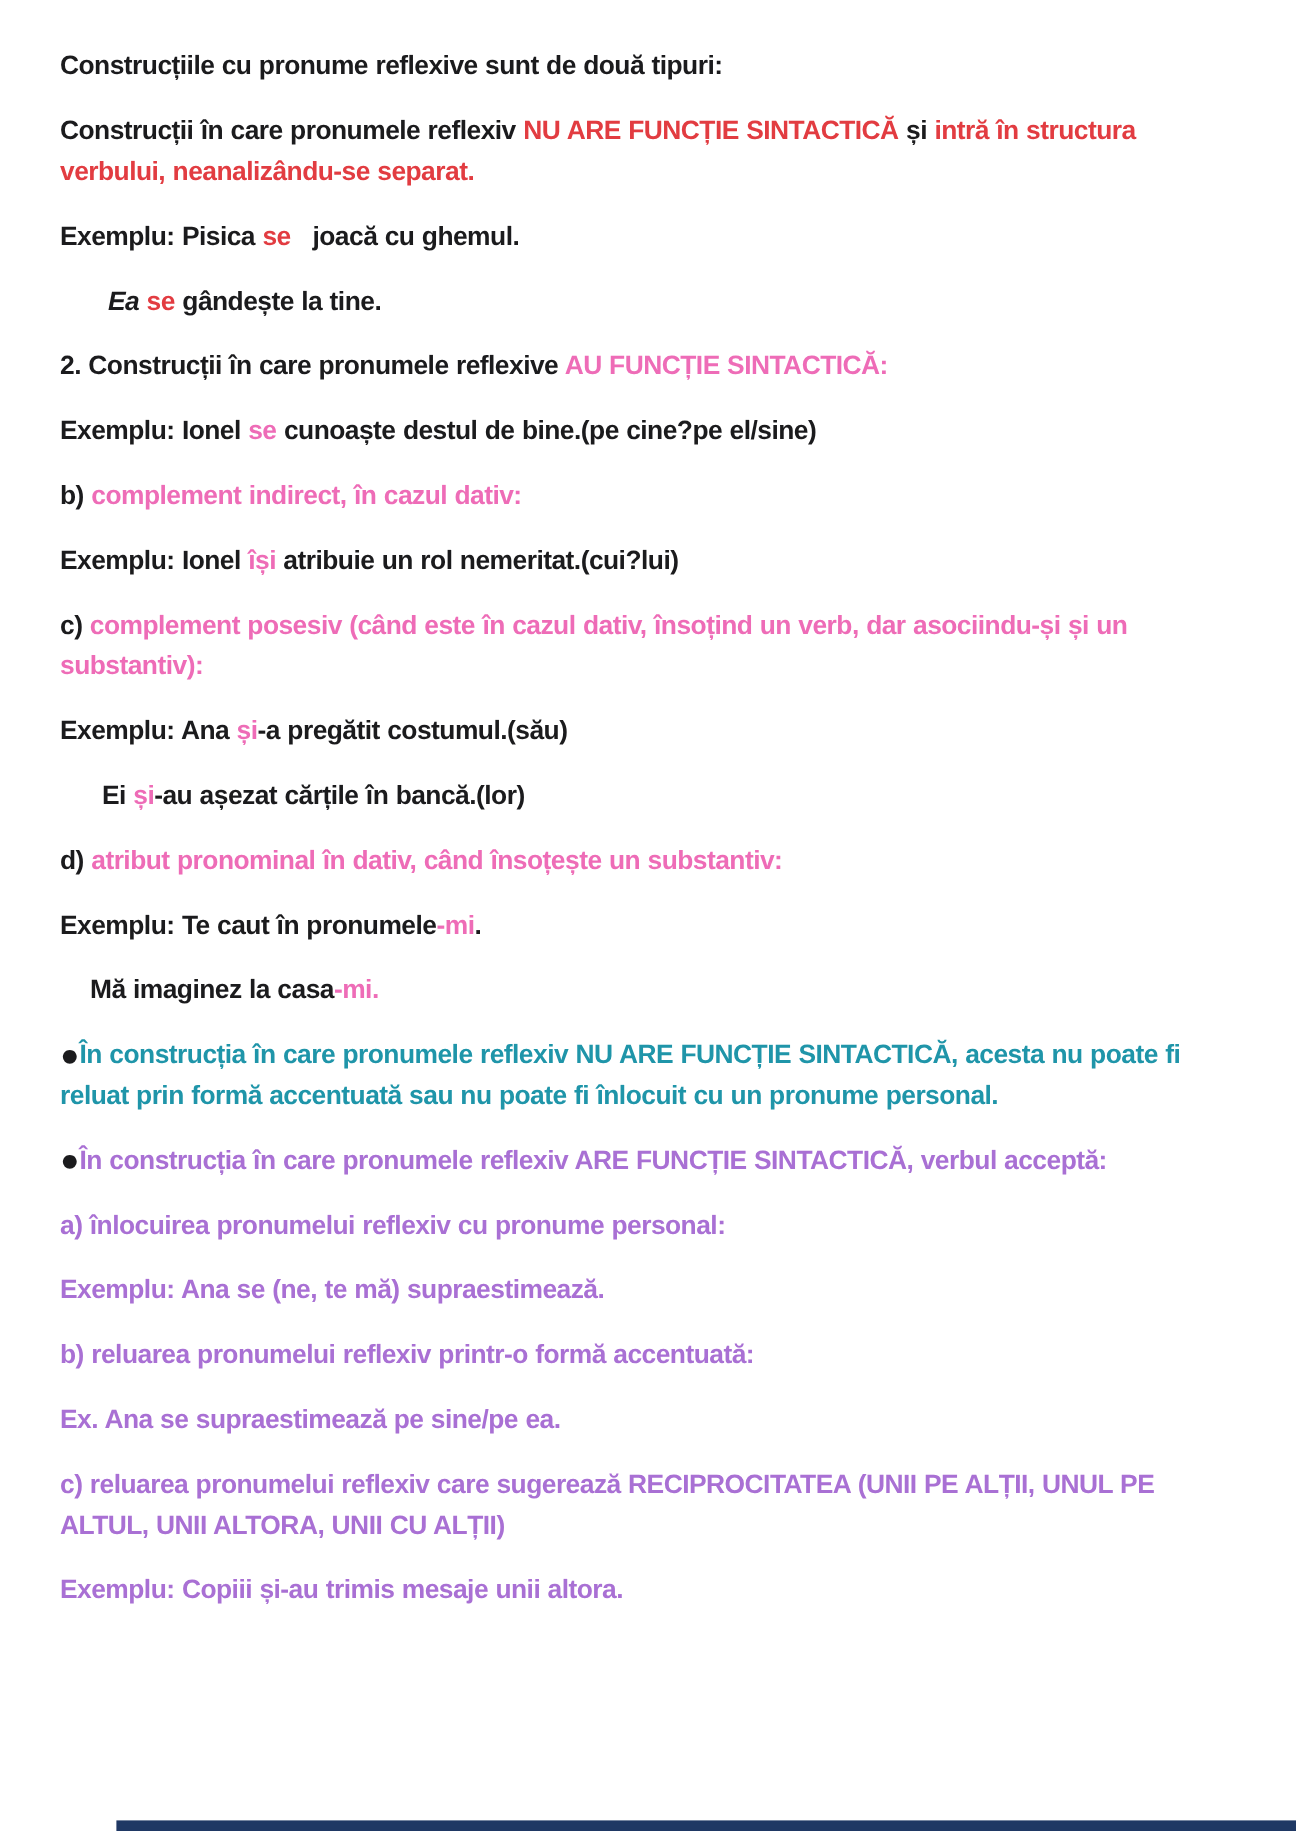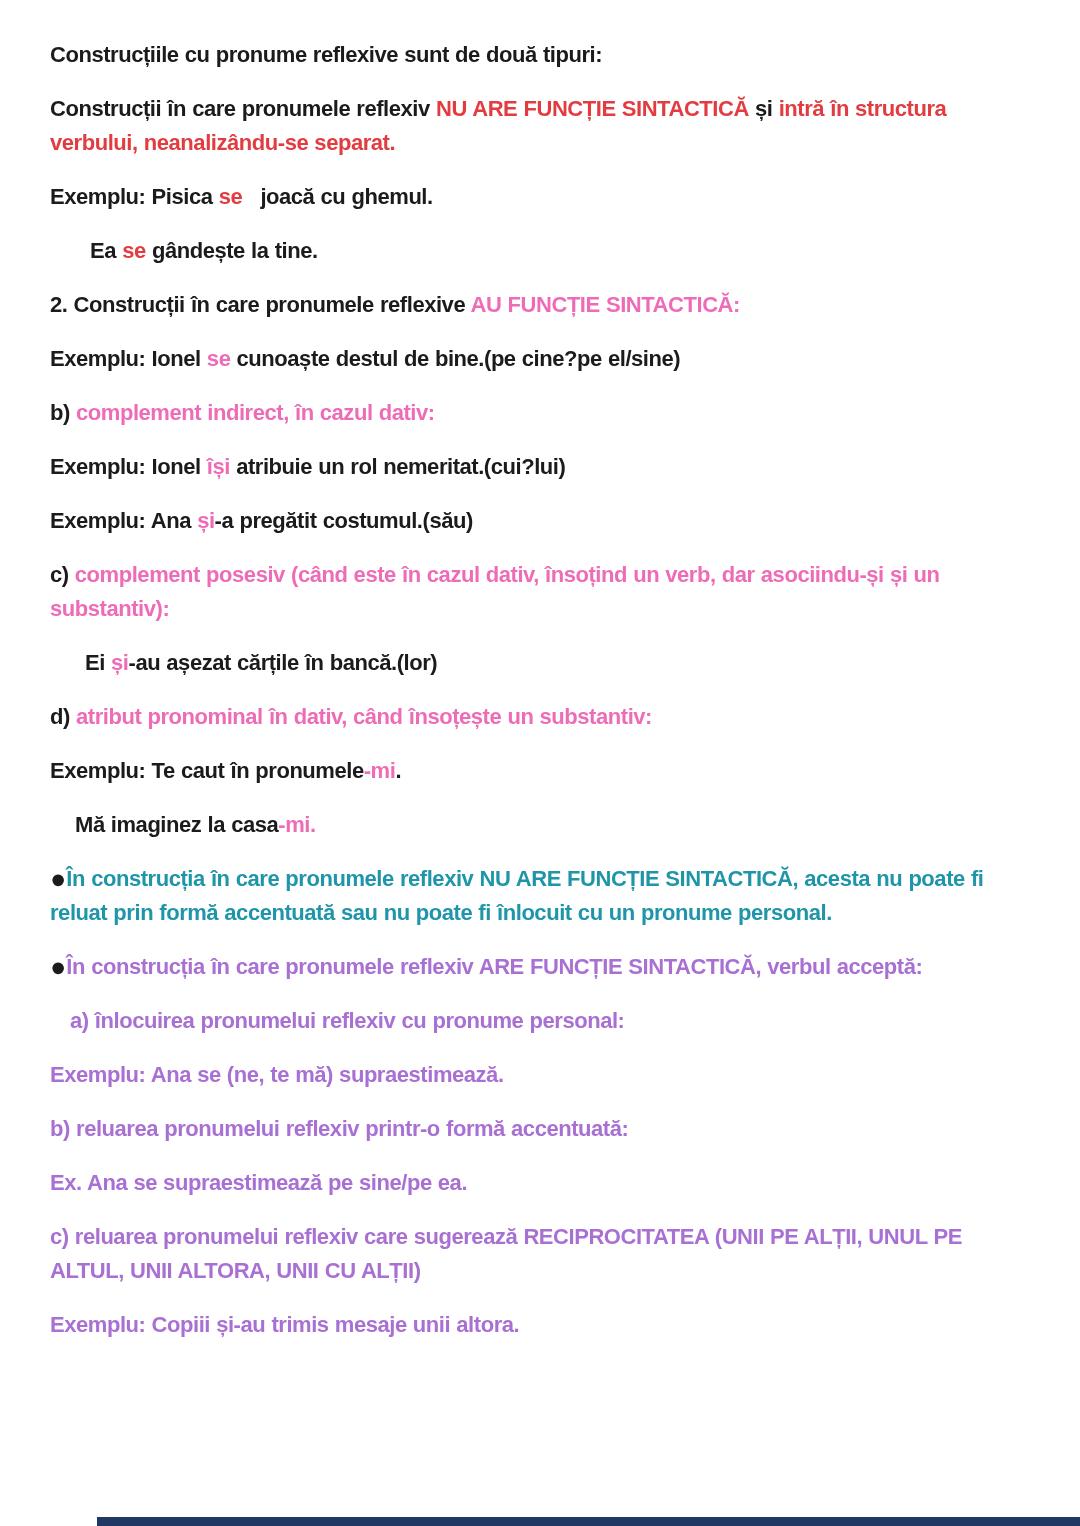--- a/index.html
+++ b/index.html
@@ -43,34 +43,34 @@
   }
 </style>
 </head>
 <body>
 
 <div class="page">
   <div class="doc" id="doc">
       <p><span class="run" style="color: rgb(27, 27, 29);">Construcțiile cu pronume reflexive sunt de două tipuri:</span></p>
       <p><span class="run" style="color: rgb(27, 27, 29);">Construcții în care pronumele reflexiv </span><span class="run" style="color: rgb(226, 60, 65); text-align: center;">NU ARE FUNCȚIE SINTACTICĂ</span><span class="run" style="color: rgb(27, 27, 29);"> și </span><span class="run" style="color: rgb(226, 60, 65);">intră în structura verbului, neanalizându-se separat.</span></p>
       <p><span class="run" style="color: rgb(27, 27, 29);">Exemplu: Pisica </span><span class="run" style="color: rgb(226, 60, 65);">se</span><span class="run" style="color: rgb(27, 27, 29); margin-left: 12px;"> joacă cu ghemul.</span></p>
-      <p style="padding-left: 40px;"><span class="run" style="color: rgb(27, 27, 29);">Ea </span><span class="run" style="color: rgb(226, 60, 65);">se</span><span class="run" style="color: rgb(27, 27, 29);"> gândește la tine.</span></p>
+      <p style="padding-left: 40px;"><span class="run" style="color: rgb(27, 27, 29); font-style: italic;">Ea </span><span class="run" style="color: rgb(226, 60, 65);">se</span><span class="run" style="color: rgb(27, 27, 29);"> gândește la tine.</span></p>
       <p><span class="run" style="color: rgb(27, 27, 29);">2. Construcții în care pronumele reflexive </span><span class="run" style="color: rgb(238, 108, 183);">AU FUNCȚIE SINTACTICĂ:</span></p>
       <p><span class="run" style="color: rgb(27, 27, 29);">Exemplu: Ionel </span><span class="run" style="color: rgb(238, 108, 183);">se</span><span class="run" style="color: rgb(27, 27, 29);"> cunoaște destul de bine.(pe cine?pe el/sine)</span></p>
       <p><span class="run" style="color: rgb(27, 27, 29);">b)</span><span class="run" style="color: rgb(238, 108, 183); text-align: center;"> complement indirect, în cazul dativ:</span></p>
       <p><span class="run" style="color: rgb(27, 27, 29);">Exemplu: Ionel </span><span class="run" style="color: rgb(238, 108, 183);">își</span><span class="run" style="color: rgb(27, 27, 29);"> atribuie un rol nemeritat.(cui?lui)</span></p>
+      <p><span class="run" style="color: rgb(27, 27, 29);">c)</span><span class="run" style="color: rgb(238, 108, 183);"> complement posesiv (când este în cazul dativ, însoțind un verb, dar asociindu-și și un substantiv):</span></p>
       <p><span class="run" style="color: rgb(27, 27, 29);">Exemplu: Ana </span><span class="run" style="color: rgb(238, 108, 183);">și</span><span class="run" style="color: rgb(27, 27, 29);">-a pregătit costumul.(său)</span></p>
-      <p><span class="run" style="color: rgb(27, 27, 29);">c)</span><span class="run" style="color: rgb(238, 108, 183);"> complement posesiv (când este în cazul dativ, însoțind un verb, dar asociindu-și și un substantiv):</span></p>
       <p style="padding-left: 35px;"><span class="run" style="color: rgb(27, 27, 29);">Ei </span><span class="run" style="color: rgb(238, 108, 183);">și</span><span class="run" style="color: rgb(27, 27, 29);">-au așezat cărțile în bancă.(lor)</span></p>
       <p><span class="run" style="color: rgb(27, 27, 29);">d)</span><span class="run" style="color: rgb(238, 108, 183);"> atribut pronominal în dativ, când însoțește un substantiv:</span></p>
       <p><span class="run" style="color: rgb(27, 27, 29);">Exemplu: Te caut în pronumele</span><span class="run" style="color: rgb(238, 108, 183);">-mi</span><span class="run" style="color: rgb(27, 27, 29);">.</span></p>
       <p style="padding-left: 25px;"><span class="run" style="color: rgb(27, 27, 29);">Mă imaginez la casa</span><span class="run" style="color: rgb(238, 108, 183);">-mi.</span></p>
       <p><span class="run bullet" style="color: rgb(27, 27, 29);">●</span><span class="run" style="color: rgb(31, 149, 169);">În construcția în care pronumele reflexiv NU ARE FUNCȚIE SINTACTICĂ, acesta nu poate fi reluat prin formă accentuată sau nu poate fi înlocuit cu un pronume personal.</span></p>
       <p><span class="run bullet" style="color: rgb(27, 27, 29);">●</span><span class="run" style="color: rgb(169, 112, 212);">În construcția în care pronumele reflexiv ARE FUNCȚIE SINTACTICĂ, verbul acceptă:</span></p>
-      <p><span class="run" style="color: rgb(169, 112, 212); margin-left: 20px;">a) înlocuirea pronumelui reflexiv cu pronume personal:</span></p>
+      <p><span class="run" style="color: rgb(169, 112, 212);">a) înlocuirea pronumelui reflexiv cu pronume personal:</span></p>
       <p><span class="run" style="color: rgb(169, 112, 212);">Exemplu: Ana se (ne, te mă) supraestimează.</span></p>
       <p><span class="run" style="color: rgb(169, 112, 212);">b) reluarea pronumelui reflexiv printr-o formă accentuată:</span></p>
       <p><span class="run" style="color: rgb(169, 112, 212);">Ex. Ana se supraestimează pe sine/pe ea.</span></p>
       <p><span class="run" style="color: rgb(169, 112, 212); text-align: right;">c) reluarea pronumelui reflexiv care sugerează RECIPROCITATEA (UNII PE ALȚII, UNUL PE ALTUL, UNII ALTORA, UNII CU ALȚII)</span></p>
       <p><span class="run" style="color: rgb(169, 112, 212);">Exemplu: Copiii și-au trimis mesaje unii altora.</span></p>
     </div>
 </div>
 
 <div class="bottom-bar" style="background: rgb(31, 56, 100);"></div>
 

